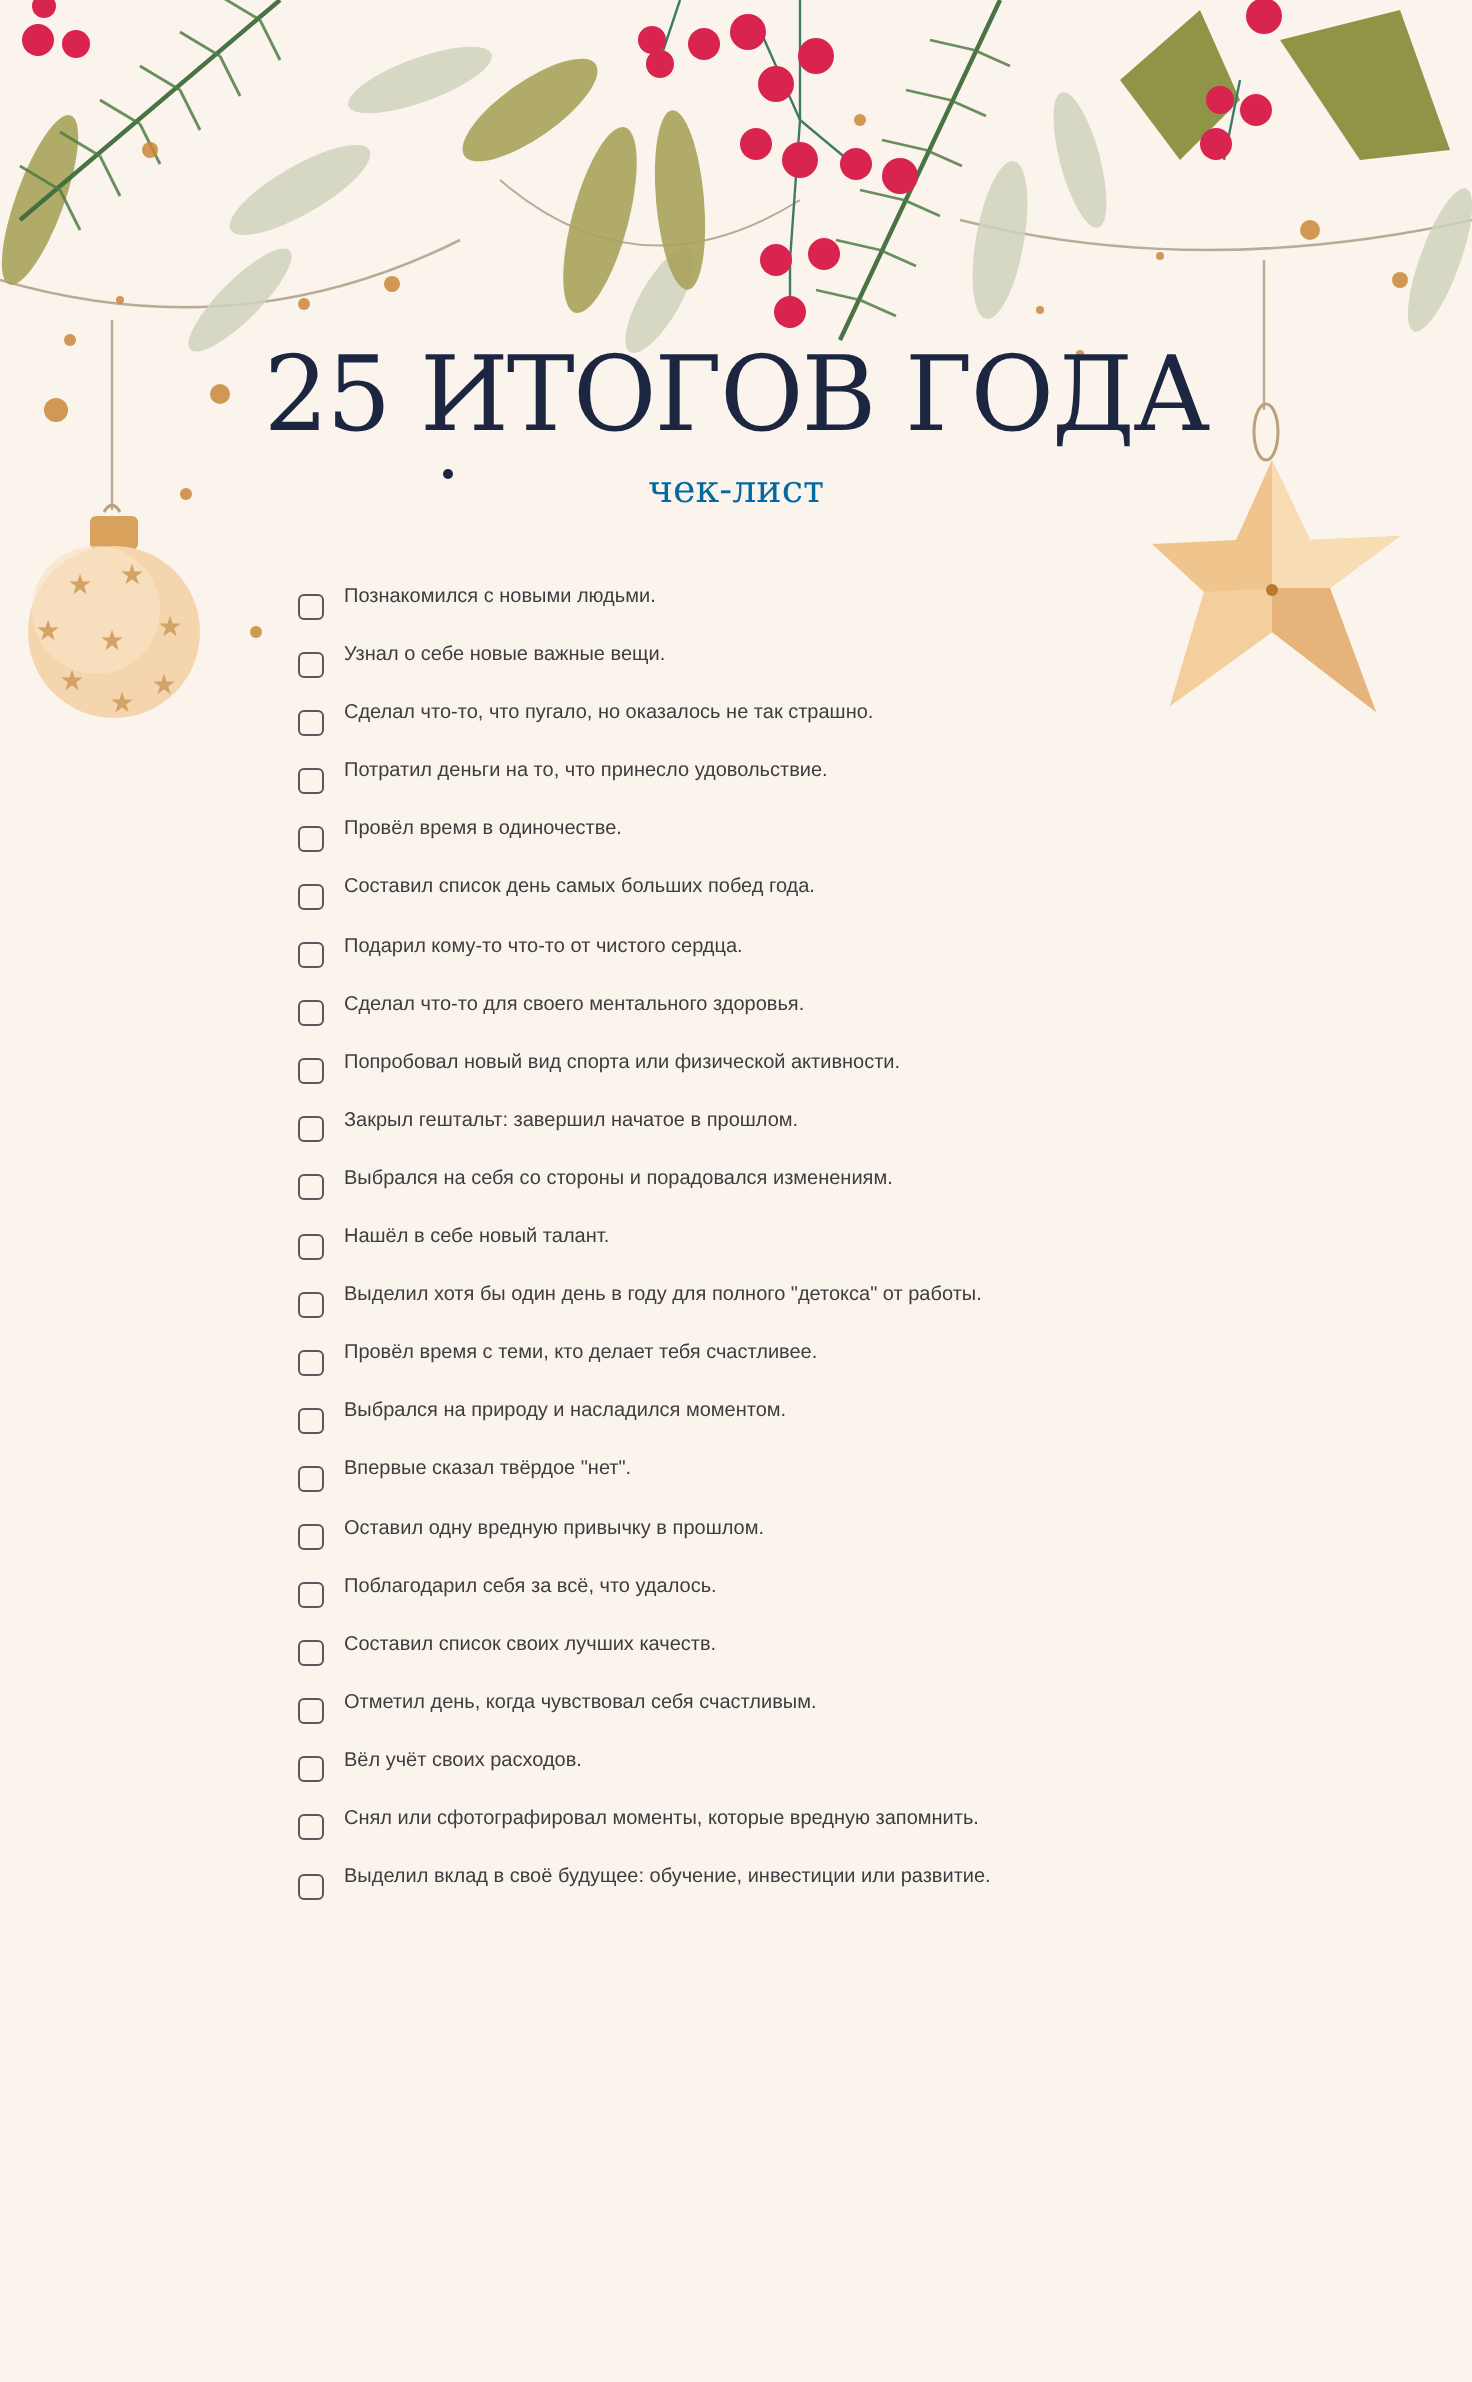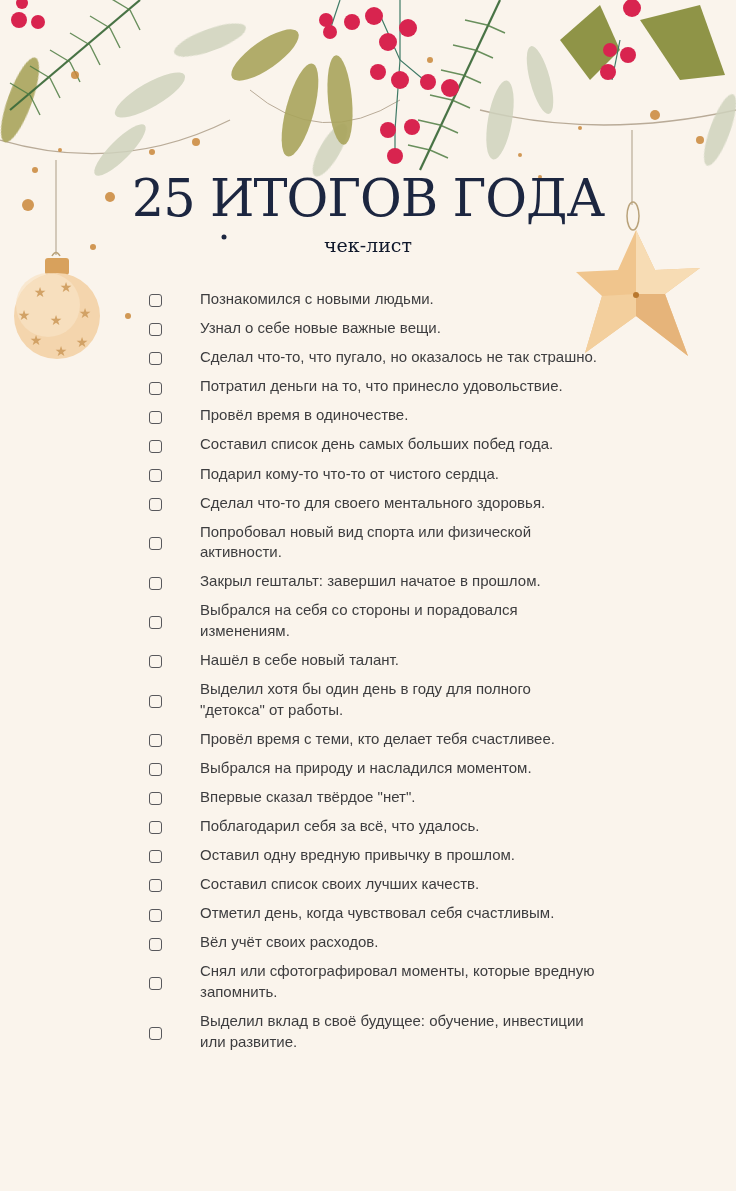--- a/index.html
+++ b/index.html
@@ -15,31 +15,30 @@
       text-align: center;
       font-family: "DejaVu Serif", serif;
       font-size: 52px; letter-spacing: -1px;
       color: #1c2640; margin: 0; font-weight: normal;
       transform: scaleX(0.98);
     }
     .subtitle {
       position: absolute; left: 0; top: 234px; width: 736px;
       text-align: center;
       font-family: "DejaVu Serif", serif;
-      font-size: 19px; color: #0f172a;
+      font-size: 19px; color: #0369a1;
     }
     .list {
       position: absolute; left: 148px; top: 289px; width: 450px;
       margin: 0; padding: 0; list-style: none;
     }
     .item {
-      display: flex; align-items: center;
-      font-size: 15px; line-height: 20.5px; color: #3d3d3f;
+      display: flex; align-items: flex-end;
+      font-size: 10px; line-height: 20.5px; color: #3d3d3f;
       margin-bottom: 8.6px;
-      gap: 28px;
     }
     .box {
       flex: 0 0 auto;
       width: 11px; height: 11px;
       border: 1.3px solid #58585c; border-radius: 3px;
       margin: 3px 10px 0 1px;
       background: transparent;
       cursor: pointer;
     }
     .label { flex: 1; }
@@ -224,28 +223,28 @@
   <li class="item">
       <span class="box"></span>
       <span class="label">Выбрался на природу и насладился моментом.</span>
     </li>
   <li class="item">
       <span class="box"></span>
       <span class="label">Впервые сказал твёрдое "нет".</span>
     </li>
   <li class="item">
       <span class="box"></span>
+      <span class="label">Оставил одну вредную привычку в прошлом.</span>
+    </li>
+  <li class="item">
+      <span class="box"></span>
       <span class="label">Поблагодарил себя за всё, что удалось.</span>
     </li>
   <li class="item">
       <span class="box"></span>
-      <span class="label">Оставил одну вредную привычку в прошлом.</span>
-    </li>
-  <li class="item">
-      <span class="box"></span>
       <span class="label">Составил список своих лучших качеств.</span>
     </li>
   <li class="item">
       <span class="box"></span>
       <span class="label">Отметил день, когда чувствовал себя счастливым.</span>
     </li>
   <li class="item">
       <span class="box"></span>
       <span class="label">Вёл учёт своих расходов.</span>
     </li>

